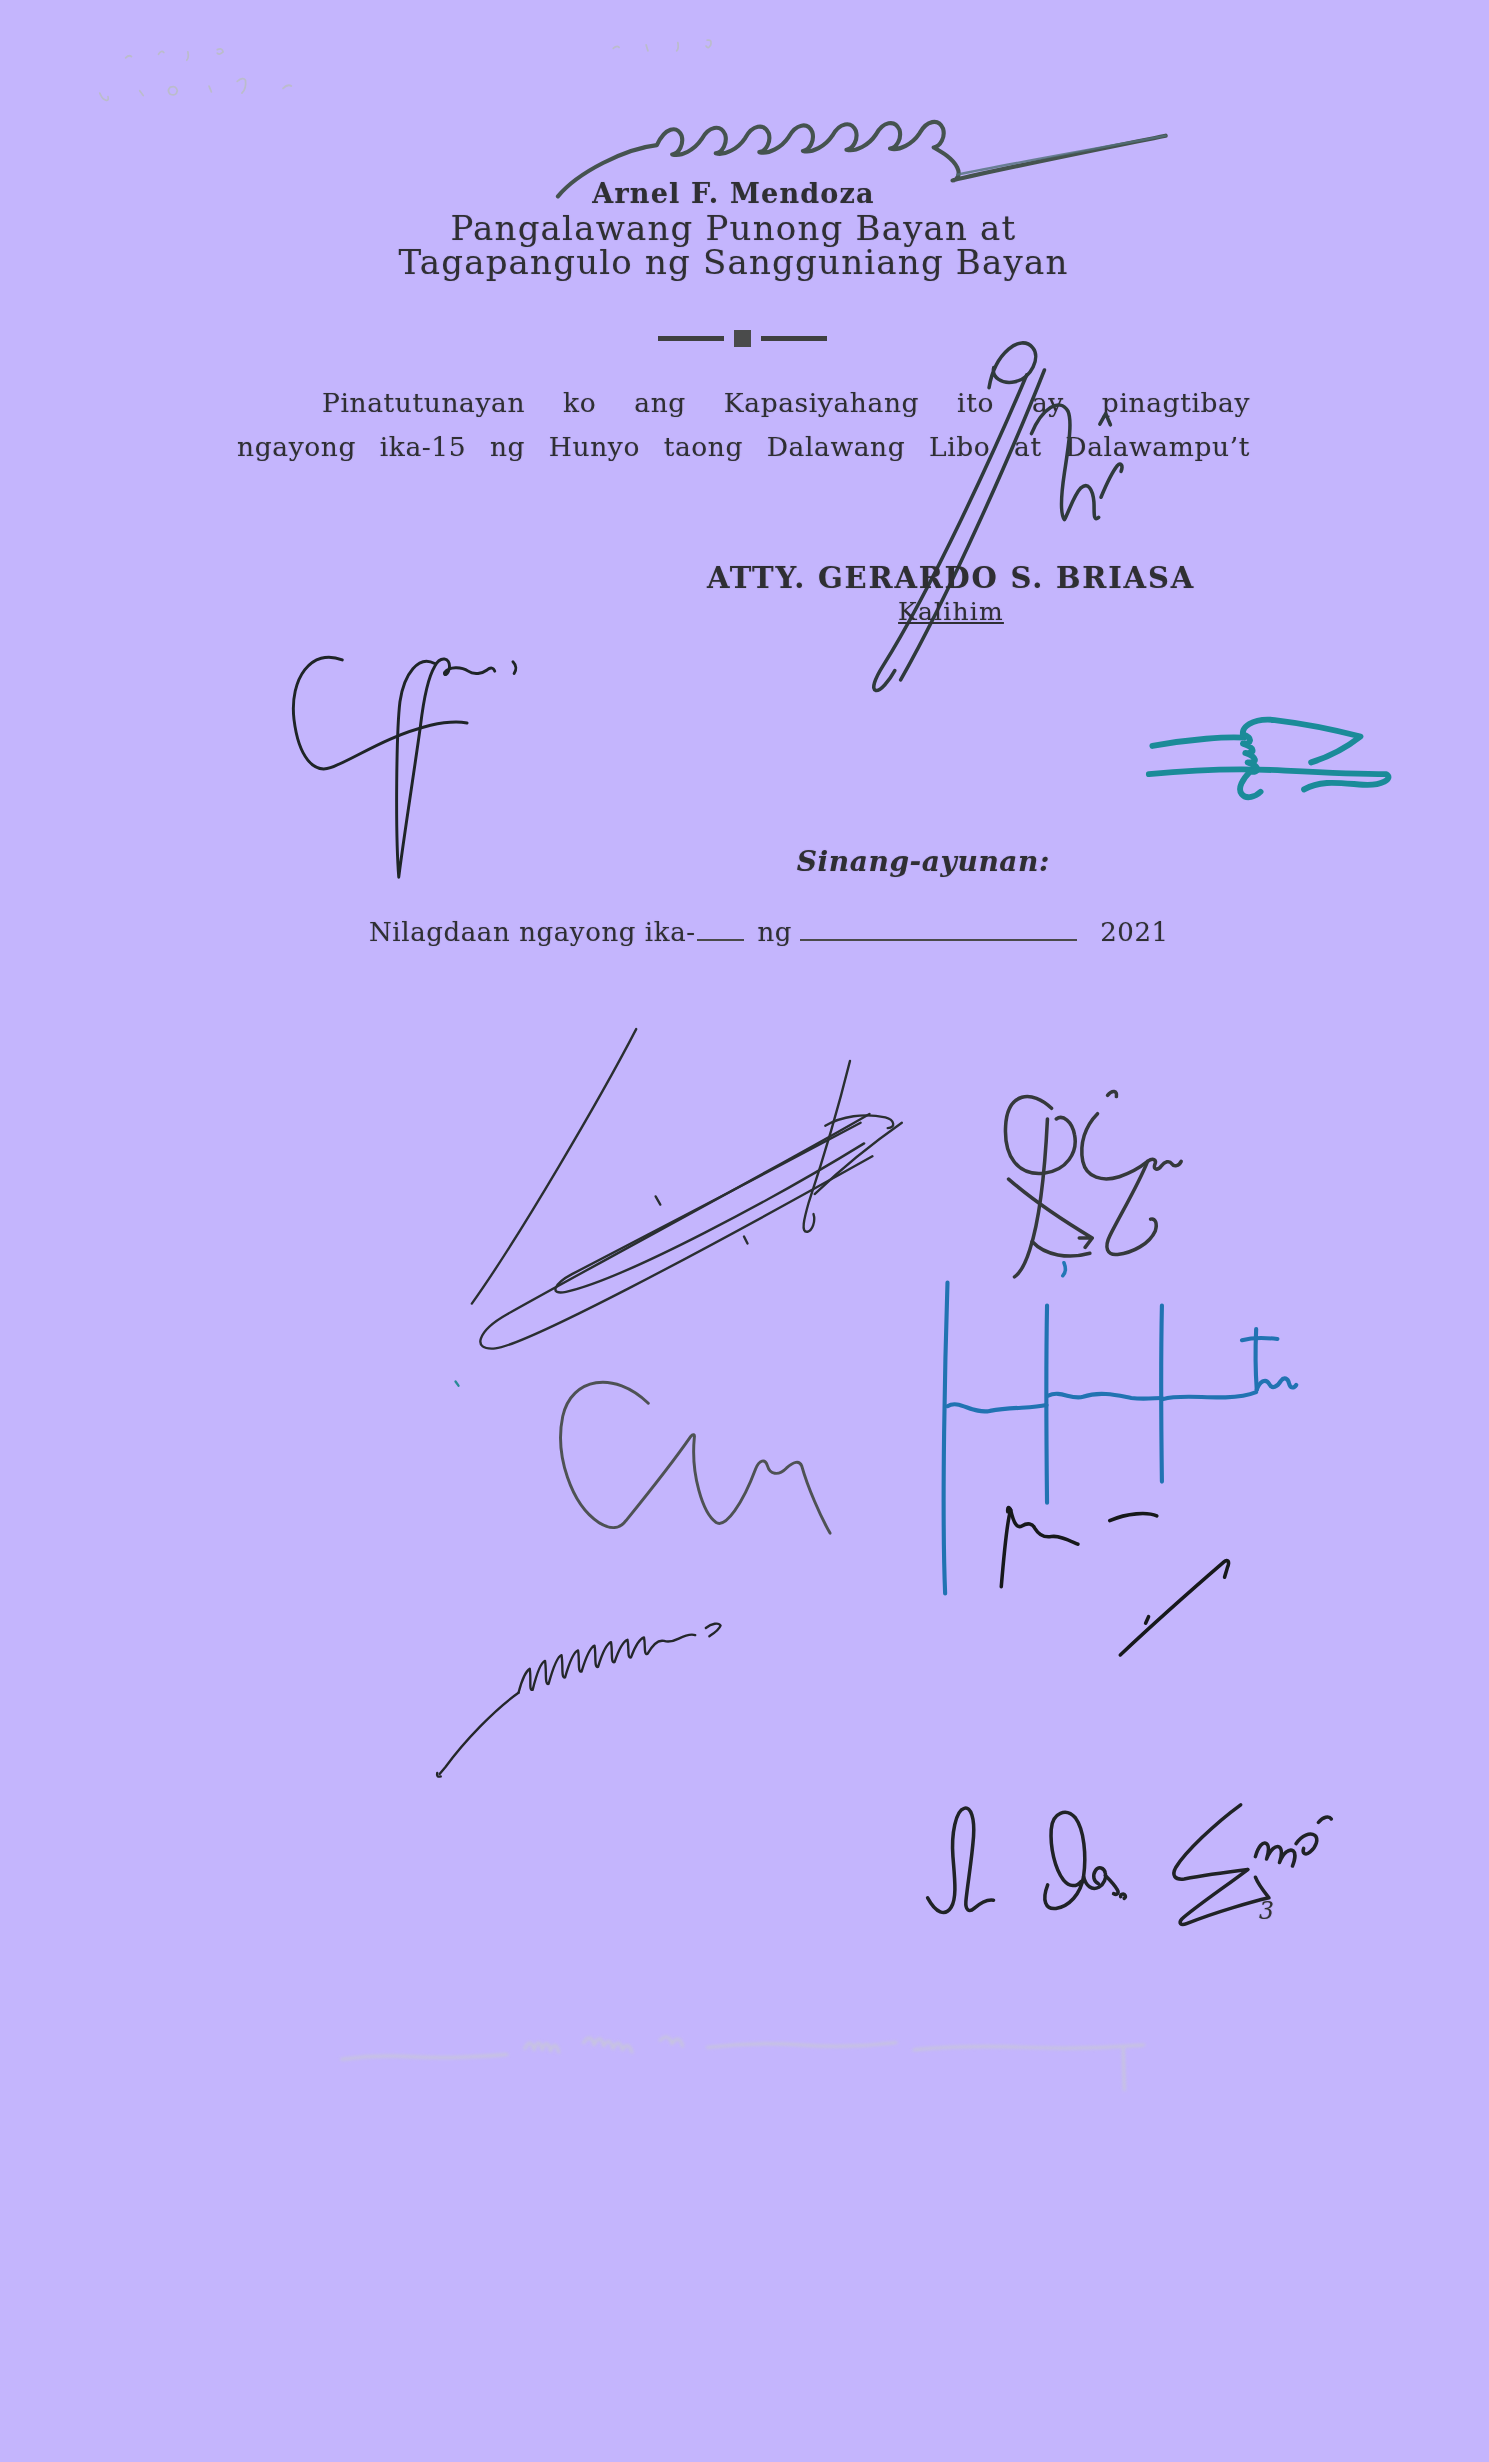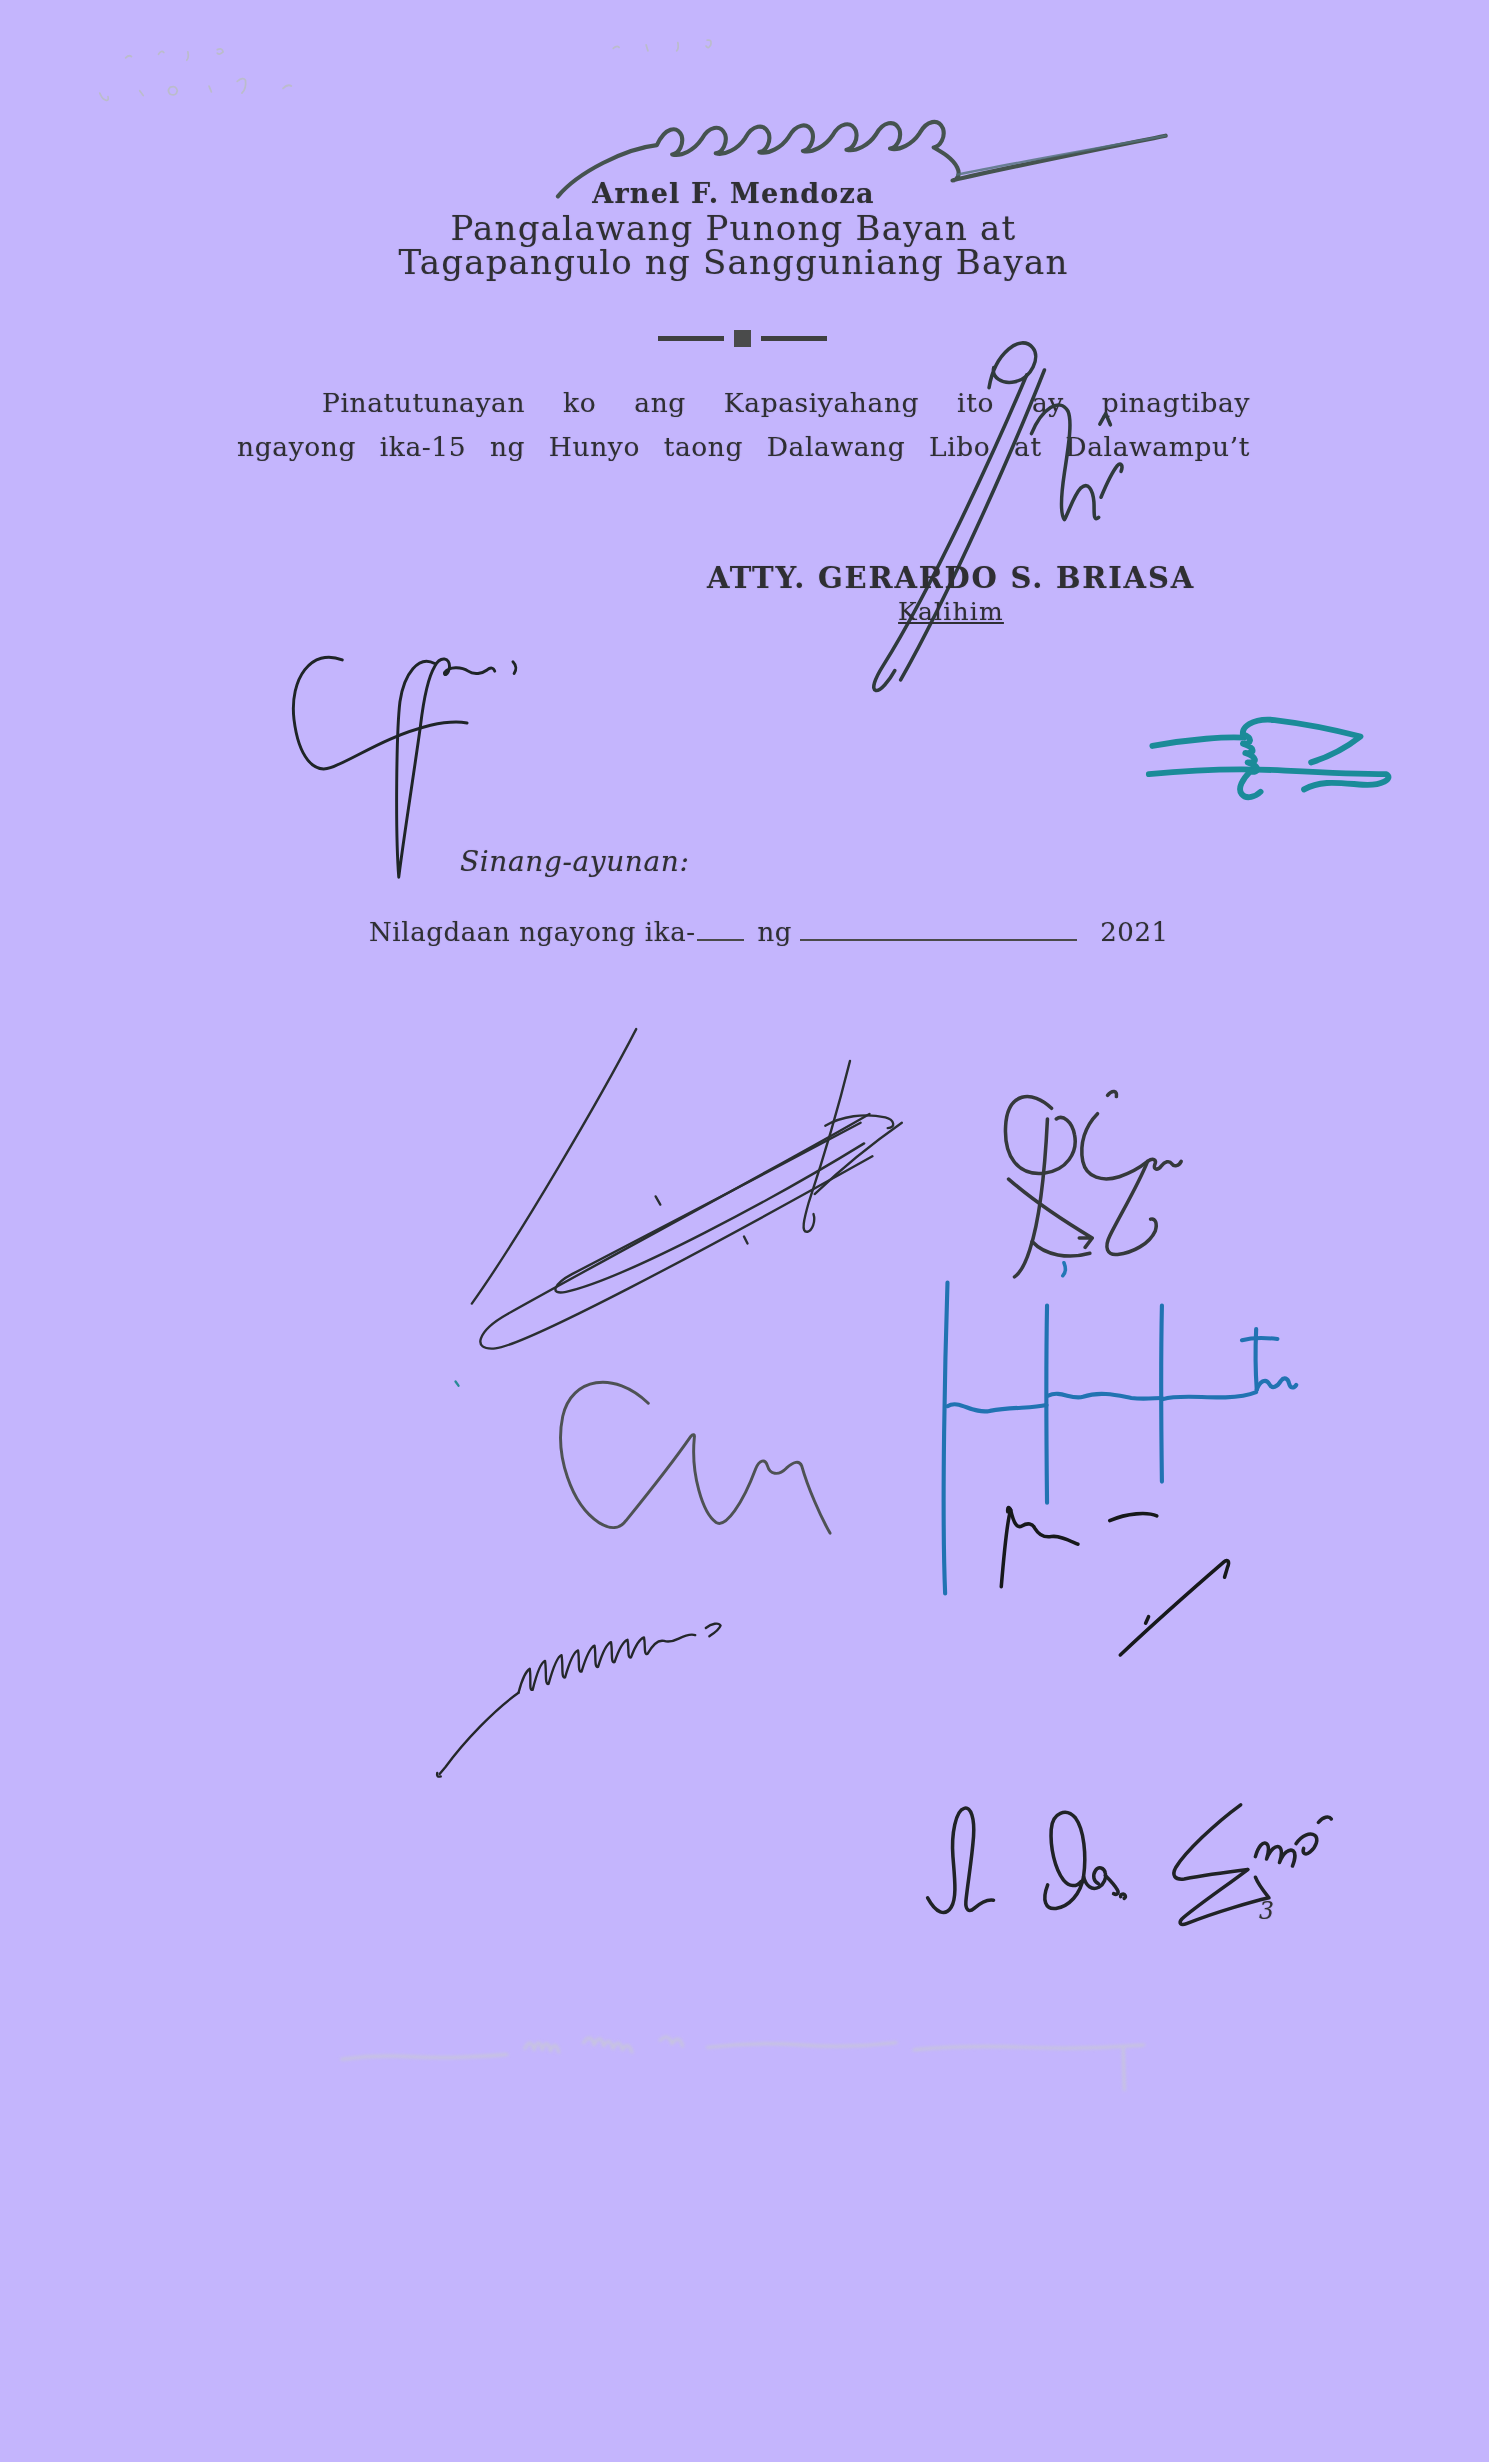--- a/index.html
+++ b/index.html
@@ -32,21 +32,21 @@
   .cert-line{ text-align:justify; text-align-last:justify; white-space:nowrap; }
   .cert-line.first{ padding-left:85px; width:928px; }
   .cert-line.last{ text-align-last:left; }
 
   
   .sec-block{ left:656px; top:561px; width:590px; text-align:center; line-height:34px; }
   .sec-name{ font-size:29px; font-weight:bold; letter-spacing:1.8px; }
   .sec-title{ font-size:25px; letter-spacing:1.2px;text-decoration:underline; }
 
   
-  .approve-head{ left:460px; top:845px; width:590px; text-align:left; font-size:28px; font-weight:normal; font-style:italic; letter-spacing:0.6px; }
+  .approve-head{ left:460px; top:845px; width:590px; text-align:right; font-size:28px; font-weight:bold; font-style:italic; letter-spacing:0.6px; }
   .sign-line{ left:369px; top:917px; font-size:26px; letter-spacing:0.6px; white-space:nowrap; }
   .blank{ display:inline-block; border-bottom:2.4px solid #4a4a4a; height:20px; vertical-align:baseline; }
   .blank.short{ width:47px; margin:0 4.7px 0 1.2px; }
   .blank.long{ width:277px; margin:0 14px 0 8.3px; }
 
   
   .mayor-block{ left:401px; top:1062px; width:707px; text-align:center; line-height:34px; }
   .mayor-name{ font-size:28px; font-weight:bold; letter-spacing:1.2px; }
   .mayor-title{ font-size:25px; letter-spacing:0.6px; }
 

